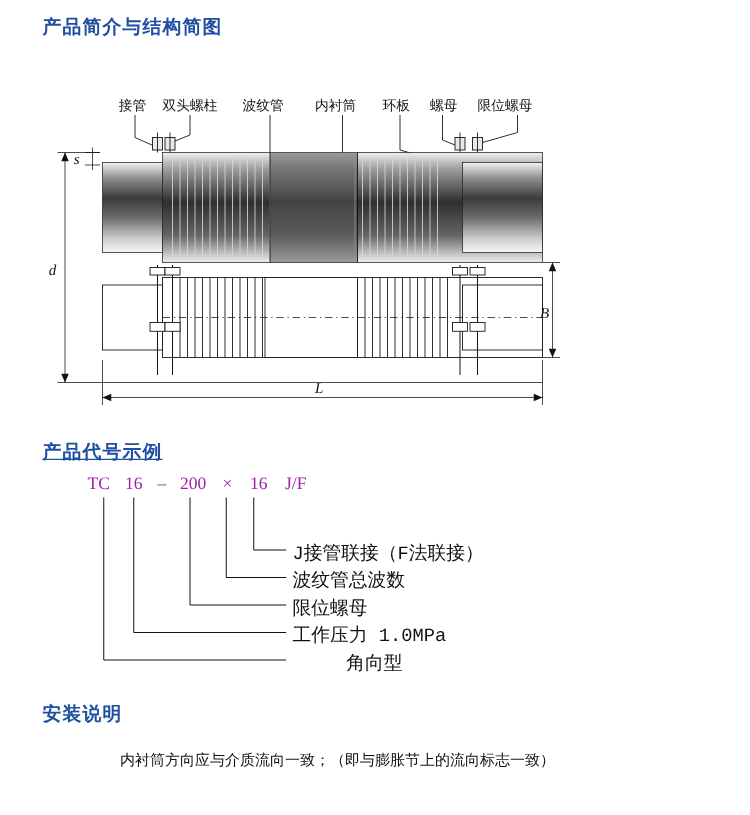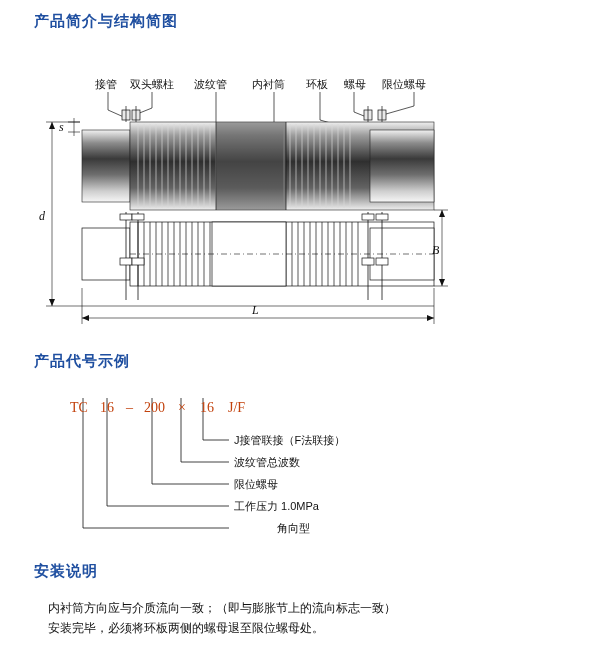--- a/index.html
+++ b/index.html
@@ -15,21 +15,21 @@
     color: #1a1a1a;
     overflow: hidden;
   }
   .section-title {
     font-size: 15px;
     font-weight: bold;
     color: #1f4fa0;
     letter-spacing: 1px;
   }
   #title-1 { position: absolute; left: 34px; top: 12px; text-align: center; }
-  #title-2 { position: absolute; left: 34px; top: 352px; }
+  #title-2 { position: absolute; left: 34px; top: 352px; text-decoration: underline; }
   #title-3 { position: absolute; left: 34px; top: 562px; }
 
   
   #drawing {
     position: absolute;
     left: 34px;
     top: 62px;
     width: 540px;
     height: 270px;
   }
@@ -51,46 +51,46 @@
     position: absolute;
     left: 34px;
     top: 380px;
     width: 540px;
     height: 160px;
   }
   .code-token {
     position: absolute;
     font-family: "Liberation Serif", serif;
     font-size: 14px;
-    color: #c2410c;
+    color: #a21caf;
     white-space: nowrap;
-    margin-top: 20px;
   }
   .code-desc {
     position: absolute;
-    font-family: Liberation Sans, sans-serif;
-    font-size: 11px;
+    font-family: Liberation Mono, monospace;
+    font-size: 15px;
     color: #111;
     white-space: nowrap;
   }
   #code-lines { position: absolute; left: 0; top: 0; }
 
   
   #install-notes {
     position: absolute;
     left: 48px;
     top: 598px;
     width: 520px;
   }
   .note-line {
     font-family: "Liberation Sans", sans-serif;
     font-size: 12px;
     color: #111;
     line-height: 20px;
     white-space: nowrap;
+    margin-left: 48px;
   }
 </style>
 </head>
 <body>
 
 <div id="title-1" class="section-title">产品简介与结构简图</div>
 
 <div id="drawing">
   <svg width="540" height="270" viewBox="0 0 540 270" xmlns="http://www.w3.org/2000/svg">
     <defs>
@@ -314,14 +314,13 @@
   <span class="code-desc" style="left:200px; top:75px;">波纹管总波数</span>
   <span class="code-desc" style="left:200px; top:97px;">限位螺母</span>
   <span class="code-desc" style="left:200px; top:119px;">工作压力 1.0MPa</span>
   <span class="code-desc" style="left:200px; top:141px;margin-left:43px;">角向型</span>
 </div>
 
 <div id="title-3" class="section-title">安装说明</div>
 
 <div id="install-notes">
   <div class="note-line">内衬筒方向应与介质流向一致；（即与膨胀节上的流向标志一致）</div>
-  <div class="note-line">安装完毕，必须将环板两侧的螺母退至限位螺母处。</div>
 </div>
 
 </body></html>

